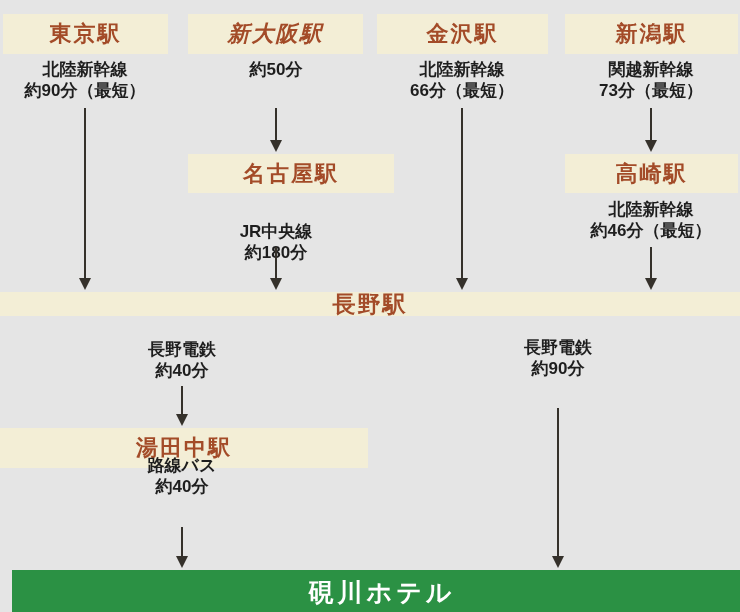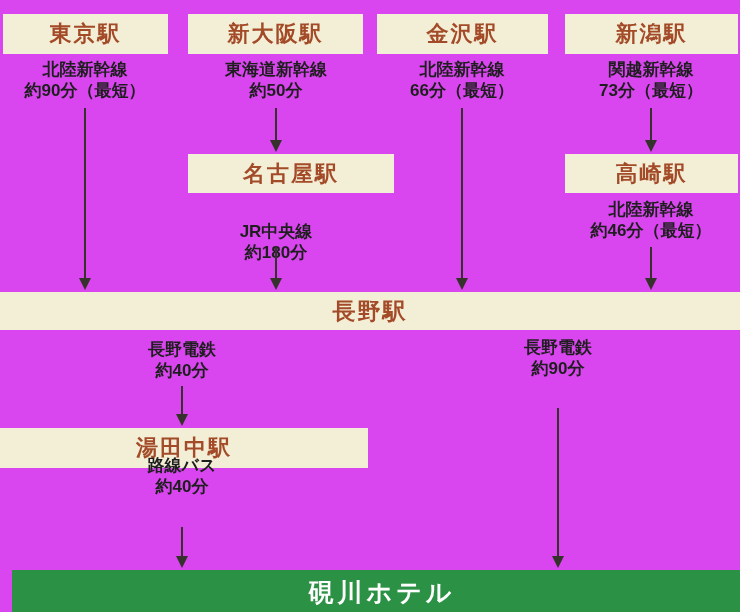--- a/index.html
+++ b/index.html
@@ -9,21 +9,21 @@
     --hotel-label: #ffffff;
     --route-text: #1e1e1e;
     --arrow: #35312b;
   }
   html, body { margin: 0; padding: 0; background: #ffffff; }
   body { font-family: "Liberation Sans", "DejaVu Sans", sans-serif; }
   .canvas {
     position: relative;
     width: 740px;
     height: 612px;
-    background: #d946ef;
+    background: #e5e5e5;
     overflow: hidden;
   }
   .box {
     position: absolute;
     background: var(--station-box-bg, #f3eed6);
     color: var(--station-label, #a34b28);
     display: flex;
     align-items: center;
     justify-content: center;
     font-weight: 700;
@@ -83,30 +83,29 @@
     letter-spacing: 4px;
     margin-left: 12px;
   }
 </style>
 </head>
 <body>
 
 <div class="canvas">
 
   <div class="box" style="left:3px; top:14px; width:165px; height:40px;">東京駅</div>
-  <div class="box" style="left:188px; top:14px; width:175px; height:40px;">新大阪駅</div>
+  <div class="box" style="left:188px; top:14px; width:175px; height:40px;font-style:italic;">新大阪駅</div>
   <div class="box" style="left:377px; top:14px; width:171px; height:40px;">金沢駅</div>
   <div class="box" style="left:565px; top:14px; width:173px; height:40px;">新潟駅</div>
 
   <div class="route" style="left:85px; top:60px;">
     <div>北陸新幹線</div>
     <div>約90分（最短）</div>
   </div>
   <div class="route" style="left:276px; top:60px;">
-    <div>東海道新幹線</div>
     <div>約50分</div>
   </div>
   <div class="route" style="left:462px; top:60px;">
     <div>北陸新幹線</div>
     <div>66分（最短）</div>
   </div>
   <div class="route" style="left:651px; top:60px;">
     <div>関越新幹線</div>
     <div>73分（最短）</div>
   </div>
@@ -124,21 +123,21 @@
     <div>約180分</div>
   </div>
   <div class="route" style="left:651px; top:200px;">
     <div>北陸新幹線</div>
     <div>約46分（最短）</div>
   </div>
 
   <div class="arrow" style="left:276px; top:247px; height:43px;"></div>
   <div class="arrow" style="left:651px; top:247px; height:43px;"></div>
 
-  <div class="box bar" style="left:0; top:292px; width:740px; height:38px;">長野駅</div>
+  <div class="box bar" style="left:0; top:292px; width:740px; height:24px;">長野駅</div>
 
   <div class="route" style="left:182px; top:340px;">
     <div>長野電鉄</div>
     <div>約40分</div>
   </div>
 
   <div class="route" style="left:558px; top:338px;">
     <div>長野電鉄</div>
     <div>約90分</div>
   </div>

